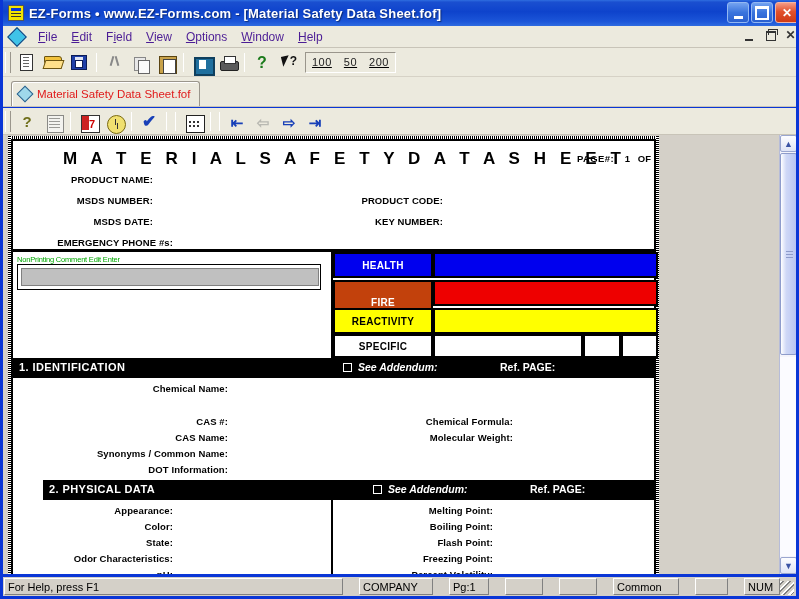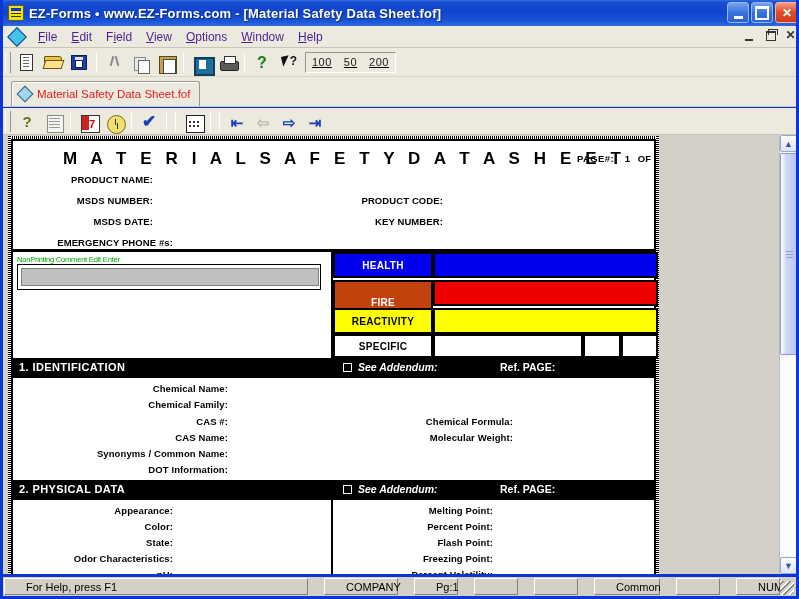--- a/index.html
+++ b/index.html
@@ -249,21 +249,21 @@
      background:linear-gradient(90deg,#ffffff 0%,#cfd8f6 35%,#b9c6f2 100%);
      border:1px solid #8e9ccb; border-radius:2px; }
   .vs-thumb:after{content:"";position:absolute;left:5px;top:50%;margin-top:-3px;width:7px;height:1px;
      background:#8e9ccb; box-shadow:0 3px 0 #8e9ccb,0 6px 0 #8e9ccb;}
   .vs-track { position:absolute; left:0; top:222px; width:17px; bottom:18px; background:#fbfbff; }
 
   
   .statusbar { position:absolute; left:0; bottom:0; width:793px; height:19px;
      background:#d4d0c8; display:flex; align-items:center; }
   .sb-pane { height:17px; border:1px solid #fff; border-right-color:#808080; border-bottom-color:#808080;
-     margin-right:16px; display:flex; align-items:center; padding:0 21px;
+     margin-right:16px; display:flex; align-items:center; padding:0 3px;
      font-size:11px; color:#000; font-family:"Liberation Sans",sans-serif; }
   .sb-grip { position:absolute; right:2px; bottom:1px; width:14px; height:14px;
      background: repeating-linear-gradient(135deg,#fff 0 2px,#808080 2px 3px,#d4d0c8 3px 5px); }
 </style>
 </head>
 <body>
 
 <div id="app">
 
   <div class="titlebar">
@@ -438,45 +438,44 @@
 
         <div class="sectionbar" style="top:217px;">
           <span class="stitle"><span>1.</span>&nbsp;<span>IDENTIFICATION</span></span>
           <span class="sbox"></span>
           <span class="saddendum">See Addendum:</span>
           <span class="srefpage">Ref. PAGE:</span>
         </div>
 
         <div style="position:absolute;left:0;top:237px;width:641px;height:102px;">
           <div class="lbl r" style="left:0;width:215px;top:5px;">Chemical Name:</div>
-          <div class="lbl r" style="left:0;width:215px;top:21px;">Chemical Family:</div>
           <div class="lbl r" style="left:0;width:215px;top:38px;">CAS #:</div>
           <div class="lbl r" style="left:0;width:215px;top:54px;">CAS Name:</div>
           <div class="lbl r" style="left:0;width:215px;top:70px;">Synonyms / Common Name:</div>
           <div class="lbl r" style="left:0;width:215px;top:86px;">DOT Information:</div>
           <div class="lbl r" style="left:290px;width:210px;top:38px;">Chemical Formula:</div>
           <div class="lbl r" style="left:290px;width:210px;top:54px;">Molecular Weight:</div>
         </div>
 
-        <div class="sectionbar" style="top:339px;">
+        <div class="sectionbar" style="top:339px;margin-left:30px;">
           <span class="stitle"><span>2.</span>&nbsp;<span>PHYSICAL DATA</span></span>
           <span class="sbox"></span>
           <span class="saddendum">See Addendum:</span>
           <span class="srefpage">Ref. PAGE:</span>
         </div>
 
         <div style="position:absolute;left:0;top:359px;width:641px;height:81px;">
           <div class="vdivide" style="left:318px;top:0;height:81px;"></div>
           <div class="lbl r" style="left:0;width:160px;top:5px;">Appearance:</div>
           <div class="lbl r" style="left:0;width:160px;top:21px;">Color:</div>
           <div class="lbl r" style="left:0;width:160px;top:37px;">State:</div>
           <div class="lbl r" style="left:0;width:160px;top:53px;">Odor Characteristics:</div>
           <div class="lbl r" style="left:0;width:160px;top:69px;">pH:</div>
           <div class="lbl r" style="left:320px;width:160px;top:5px;">Melting Point:</div>
-          <div class="lbl r" style="left:320px;width:160px;top:21px;">Percent Point:</div>
+          <div class="lbl r" style="left:320px;width:160px;top:21px;">Boiling Point:</div>
           <div class="lbl r" style="left:320px;width:160px;top:37px;">Flash Point:</div>
           <div class="lbl r" style="left:320px;width:160px;top:53px;">Freezing Point:</div>
           <div class="lbl r" style="left:320px;width:160px;top:69px;">Percent Volatility:</div>
         </div>
 
       </div>
     </div>
   </div>
 
   <div class="vscroll">

